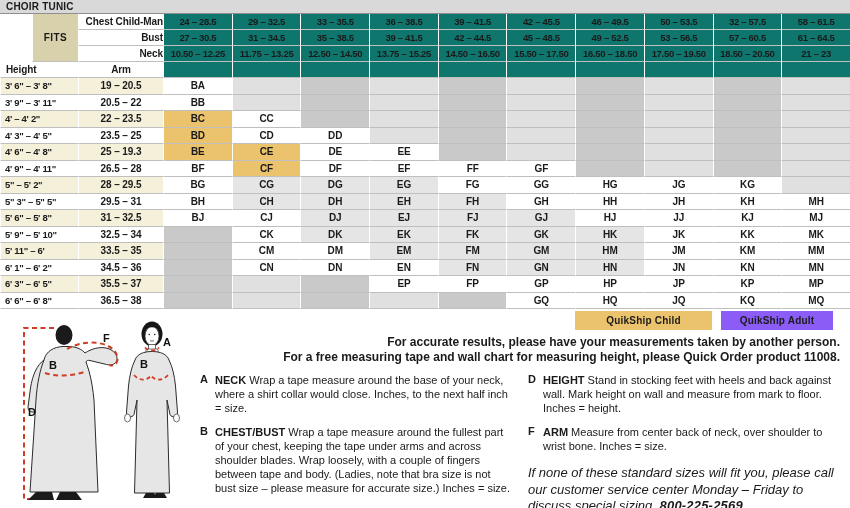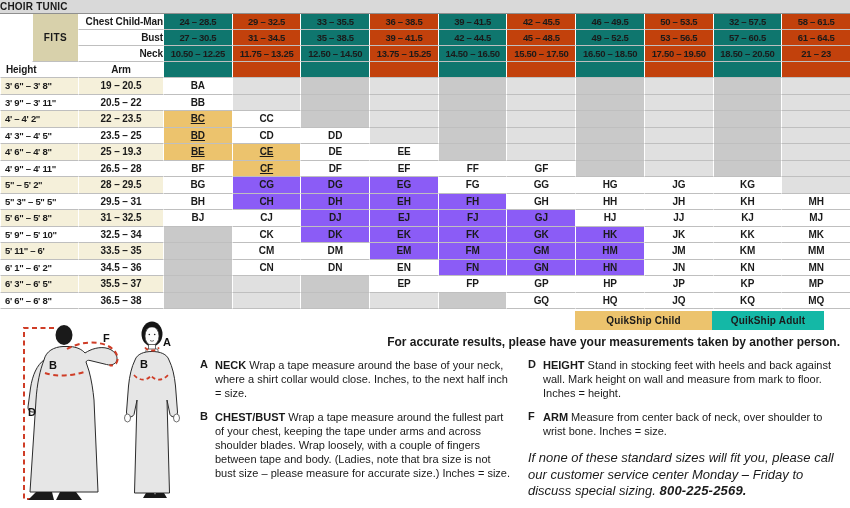--- a/index.html
+++ b/index.html
@@ -3,55 +3,55 @@
 <meta charset="utf-8">
 <style>
   html,body{margin:0;padding:0;}
   body{
     width:850px;height:508px;background:#fff;color:#1a1a1a;
     font-family:"Liberation Sans","DejaVu Sans",sans-serif;
     -webkit-font-smoothing:antialiased;overflow:hidden;
   }
   .titlebar{
     height:13px;background:#d9d9d9;border-bottom:1px solid #8f8f8f;
-    font-size:10px;font-weight:bold;letter-spacing:.2px;
+    font-size:10px;font-weight:bold;letter-spacing:.2px;padding-left:6px;
     display:flex;align-items:center;
   }
   
   .grid{
     display:grid;width:850px;
     grid-template-columns:78px 85px repeat(10,1fr);
     grid-template-rows:repeat(4,16px) repeat(14,16.5px);
   }
   .c{
     box-sizing:border-box;border-bottom:1px solid #bfbfbf;border-left:1px solid #fff;
     display:flex;align-items:center;justify-content:center;
     font-size:10px;font-weight:bold;white-space:nowrap;overflow:hidden;
     letter-spacing:-0.1px;
   }
   .fits{background:#d8d1ab;letter-spacing:.4px;margin-left:32px;}
   .hlab{justify-content:flex-end;}
   .hv{font-size:9.5px;letter-spacing:-0.3px;}
   .od{background:#0f766e;}
-  .ev{background:#c2410c;}
+  .ev{background:#0f766e;}
   .rlh{justify-content:flex-start;padding-left:5px;}
   .hcell{justify-content:flex-start;padding-left:4px;font-size:9.5px;letter-spacing:-0.3px;}
   .stripe{background:#f5f0da;}
   .emp-od{background:#c9c9c9;}
   .emp-ev{background:#e0e0e0;}
-  .hl-o{background:#ecc36d;text-decoration:underline;}
-  .hl-y{background:#8b5cf6;}
+  .hl-o{background:#ecc36d;}
+  .hl-y{background:#e5e5e5;}
   
-  .qsrow{display:flex;margin:2px 0 0 575px;}
+  .qsrow{display:flex;margin:2px 0 0 575px;gap:9px;}
   .qs{
     height:19px;display:flex;align-items:center;justify-content:center;
     font-size:10px;font-weight:bold;letter-spacing:.2px;
   }
   .qs.child{width:137px;background:#ecc36d;}
-  .qs.adult{width:112px;background:#14b8a6;}
+  .qs.adult{width:112px;background:#8b5cf6;}
   
   .bottom{display:flex;height:178px;}
   .fig{width:200px;flex:0 0 200px;margin-top:-12px;}
   .bright{flex:1;padding:3px 10px 0 0;}
   .intro{text-align:right;font-size:12px;font-weight:bold;line-height:15px;margin:2px 0 8px 0;}
   .cols{display:flex;gap:16px;}
   .col{flex:1;min-width:0;}
   .instr{display:flex;margin-bottom:10px;}
   .ltr{width:15px;flex:0 0 15px;font-weight:bold;font-size:11px;line-height:13.5px;}
   .itx{flex:1;font-size:11px;line-height:14px;}
@@ -335,20 +335,21 @@
       <text x="49" y="51">B</text>
       <text x="103" y="24">F</text>
       <text x="163" y="28">A</text>
       <text x="140" y="50">B</text>
     </g>
   </svg>
 
   <div class="bright">
     <div class="intro">
       <div>For accurate results, please have your measurements taken by another person.</div>
+      <div>For a free measuring tape and wall chart for measuring height, please Quick Order product 11008.</div>
     </div>
     <div class="cols">
       <div class="col" id="instr-col-1">
           <div class="instr">
             <div class="ltr">A</div>
             <div class="itx"><b>NECK</b> Wrap a tape measure around the base of your neck, where a shirt collar would close. Inches, to the next half inch = size.</div>
           </div>
           <div class="instr">
             <div class="ltr">B</div>
             <div class="itx"><b>CHEST/BUST</b> Wrap a tape measure around the fullest part of your chest, keeping the tape under arms and across shoulder blades. Wrap loosely, with a couple of fingers between tape and body. (Ladies, note that bra size is not bust size – please measure for accurate size.) Inches = size.</div>

